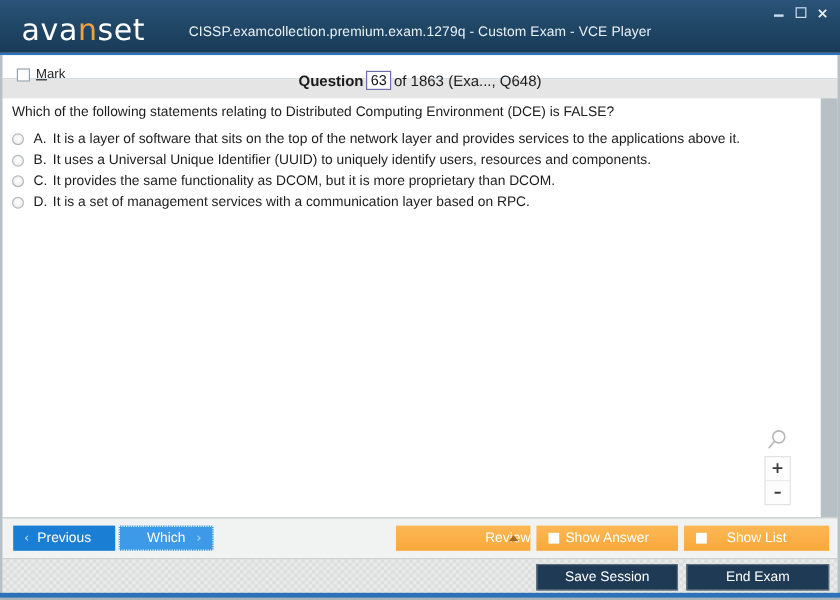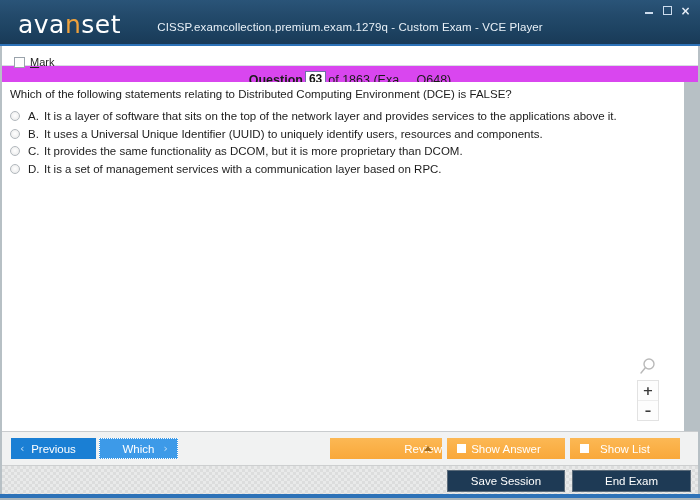--- a/index.html
+++ b/index.html
@@ -10,21 +10,21 @@
   body {
     font-family: "Liberation Sans", sans-serif;
     -webkit-font-smoothing: antialiased;
   }
 
   #app {
     position: relative;
     width: 700px;
     height: 500px;
     overflow: hidden;
-    background: #d946ef;
+    background: #e5e5e5;
     box-sizing: border-box;
   }
 
   
   .titlebar {
     position: absolute;
     left: 0; top: 0;
     width: 700px;
     height: 46px;
     background: linear-gradient(to bottom, #2a5478 0%, #234a6b 35%, #1d4261 70%, #193a57 100%);
@@ -145,25 +145,25 @@
     color: #1b1b1b;
     white-space: nowrap;
   }
   .qcounter .qlabel { font-weight: bold; }
   .qnum-box {
     display: inline-block;
     border: 1px solid #6f6fa8;
     background: #ffffff;
     padding: 0px 3px;
     font-size: 12px;
-    font-weight: bold;
+    font-weight: normal;
     color: #111;
     line-height: 14px;
     vertical-align: 1px;
-    margin: 16px 2px;
+    margin: 4px 2px;
   }
   .qrest { font-weight: normal; }
 
   
   .content {
     position: absolute;
     left: 2px;
     top: 82px;
     width: 682px;
     height: 349px;
@@ -315,21 +315,21 @@
     font-size: 11.5px;
     display: flex;
     align-items: center;
     justify-content: center;
     cursor: pointer;
     user-select: none;
     box-sizing: border-box;
   }
   .btn-review { left: 328px; width: 112px; justify-content: flex-end; }
   .btn-showanswer { left: 445px; width: 118px; }
-  .btn-showlist { left: 568px; width: 110px; }
+  .btn-showlist { left: 568px; width: 121px; }
 
   .tri-up {
     position: absolute;
     right: 10px;
     width: 0; height: 0;
     border-left: 4px solid transparent;
     border-right: 4px solid transparent;
     border-bottom: 5px solid #9e6a1e;
   }
   .wsq {

